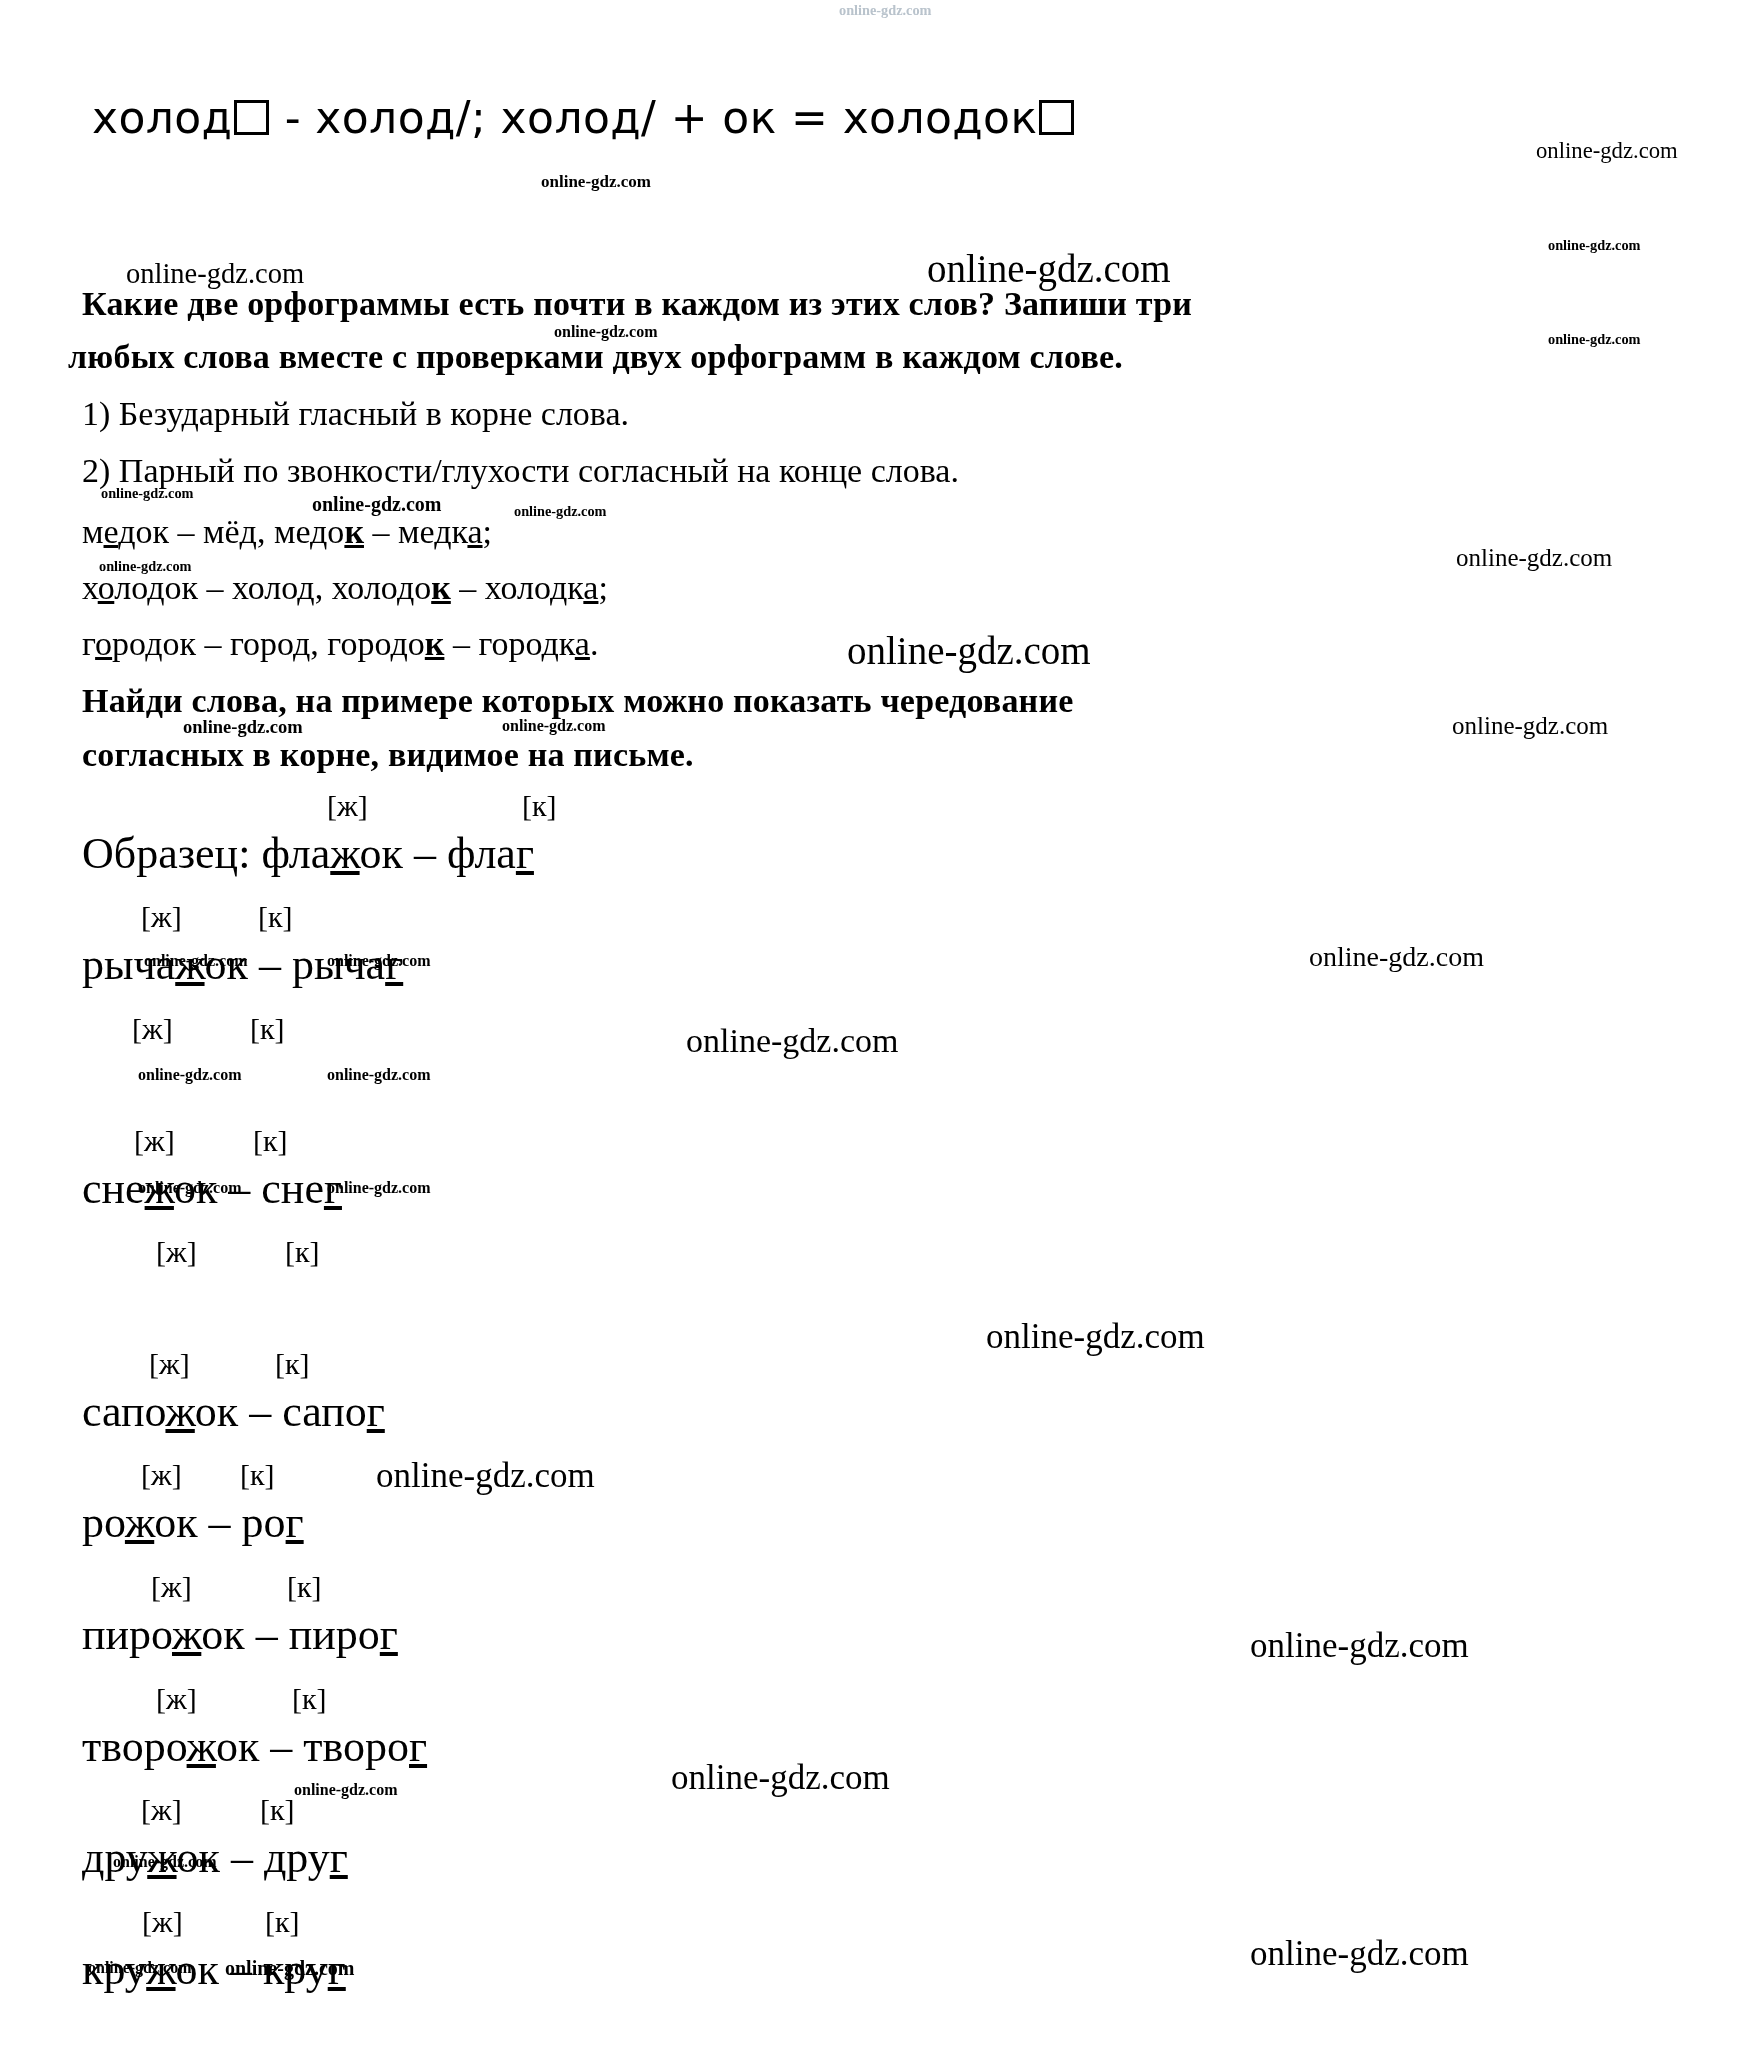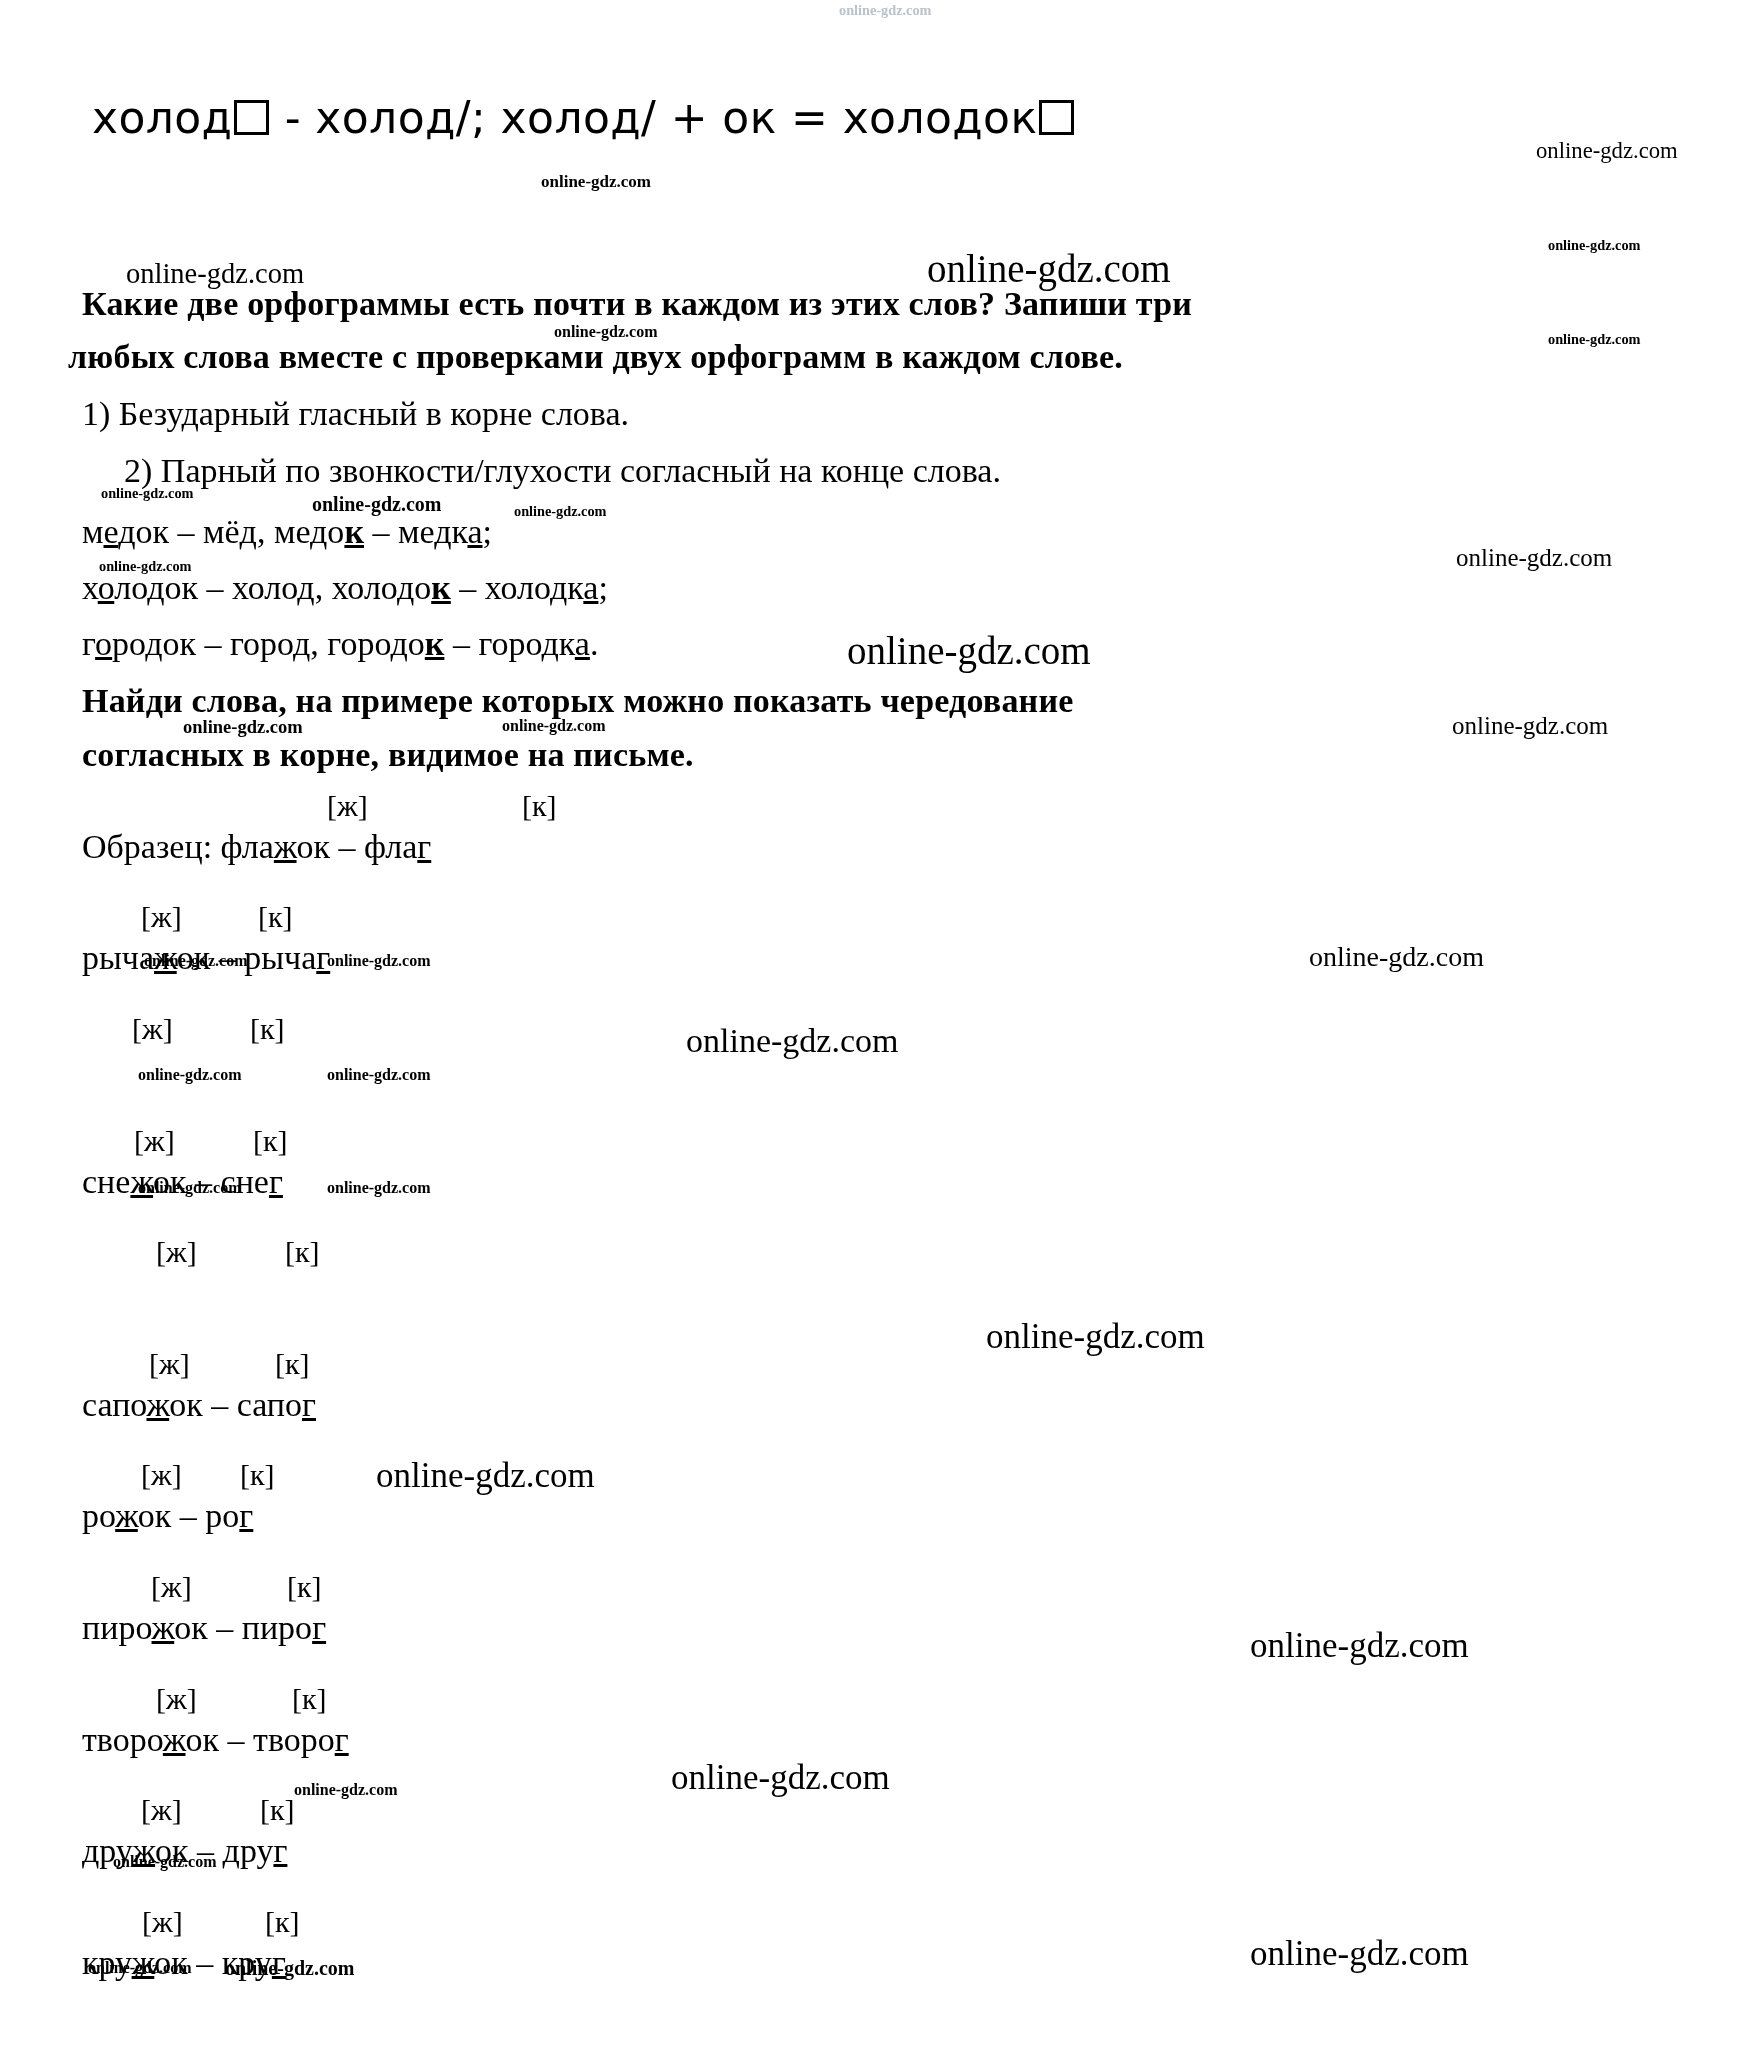--- a/index.html
+++ b/index.html
@@ -72,21 +72,21 @@
   
   .pairblock { position: absolute; z-index: 6; }
   .marks {
     position: relative;
     height: 39px;
     font-size: 30px;
     white-space: nowrap;
   }
   .marks span { position: absolute; top: 0; }
   .word {
-    font-size: 34px;
+    font-size: 44px;
     white-space: nowrap;
   }
 </style>
 </head>
 <body>
 
 <div class="wm faint tiny" style="left:839px;top:1.7px;font-size:14.3px;">online-gdz.com</div>
 
 <div class="wm" style="left:1536px;top:138px;font-size:22.7px;">online-gdz.com</div>
 <div class="wm tiny" style="left:541px;top:172px;font-size:17px;">online-gdz.com</div>
@@ -125,21 +125,21 @@
 <div id="formulas">
   <div class="row">
     <span>холод</span><span class="box"></span><span> - холод/; холод/ + ок = холодок</span><span class="box"></span>
   </div>
 </div>
 
 <div class="line q" style="left:82px;top:283px;">Какие две орфограммы есть почти в каждом из этих слов? Запиши три</div>
 <div class="line q" style="left:68px;top:336px;">любых слова вместе с проверками двух орфограмм в каждом слове.</div>
 
 <div class="line a" style="left:82px;top:394px;">1) Безударный гласный в корне слова.</div>
-<div class="line a" style="left:82px;top:451px;margin-left:42px;">2) Парный по звонкости/глухости согласный на конце слова.</div>
+<div class="line a" style="left:82px;top:451px;">2) Парный по звонкости/глухости согласный на конце слова.</div>
 
 <div class="line a" style="left:82px;top:512px;">
   <span>м</span><span class="u">е</span><span>док – м</span><span>ё</span><span>д, медо</span><span class="bu">к</span><span> – медк</span><span class="u">а</span><span>;</span>
 </div>
 <div class="line a" style="left:82px;top:568px;">
   <span>х</span><span class="u">о</span><span>лодок – х</span><span>о</span><span>лод, холодо</span><span class="bu">к</span><span> – холодк</span><span class="u">а</span><span>;</span>
 </div>
 <div class="line a" style="left:82px;top:624px;">
   <span>г</span><span class="u">о</span><span>родок – г</span><span>о</span><span>род, городо</span><span class="bu">к</span><span> – городк</span><span class="u">а</span><span>.</span>
 </div>

